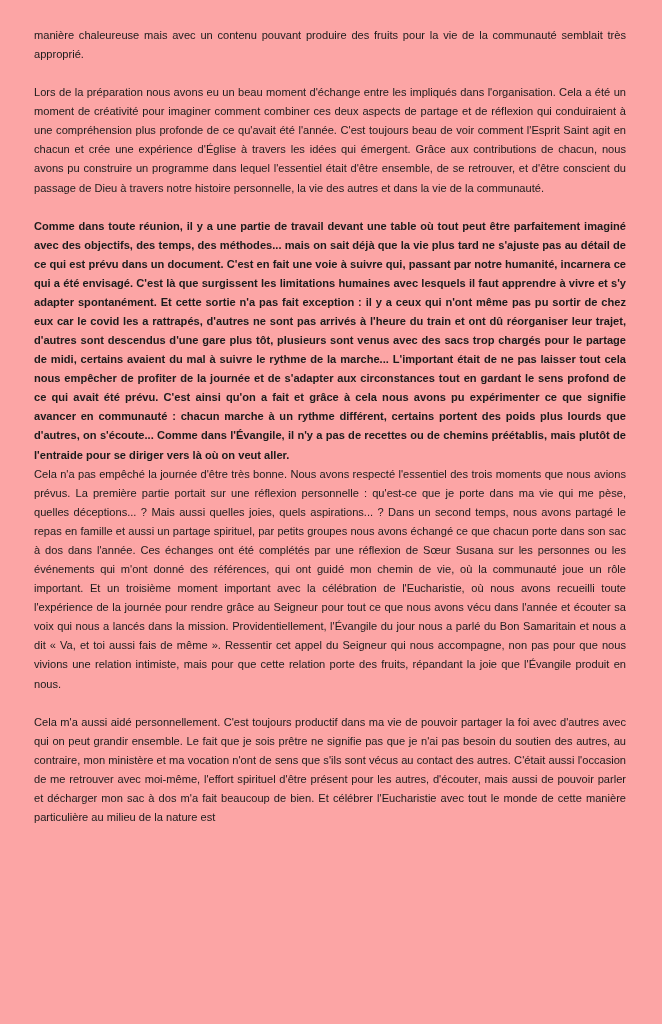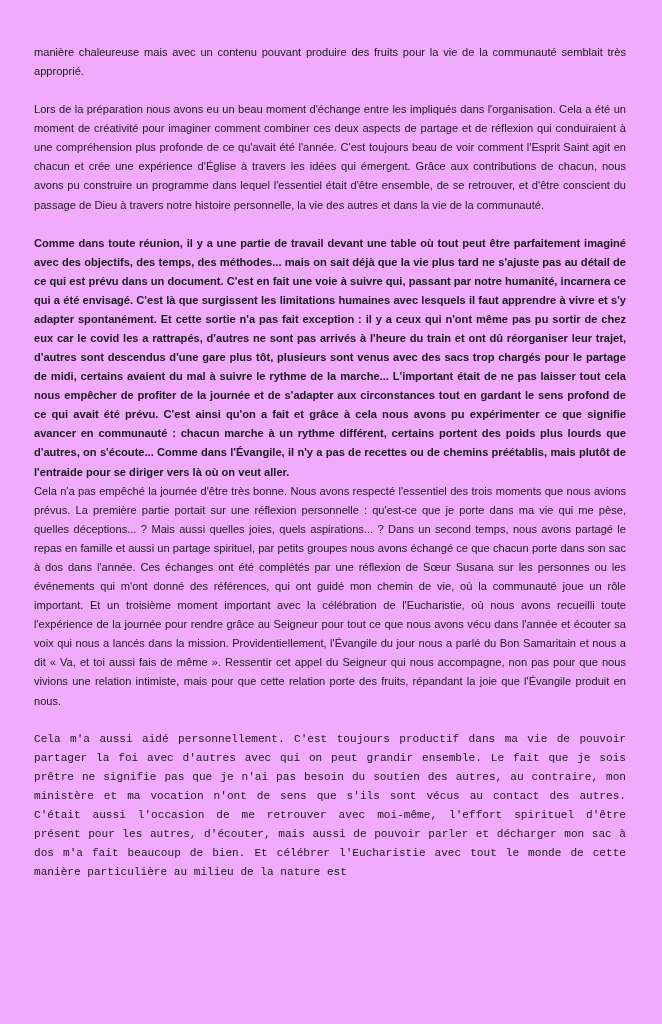--- a/index.html
+++ b/index.html
@@ -10,42 +10,41 @@
   body {
     width: 662px;
     height: 1024px;
     overflow: hidden;
     font-family: "Liberation Sans", sans-serif;
   }
   .page {
     box-sizing: border-box;
     width: 662px;
     height: 1024px;
-    padding: 43px 36px 0 34px;
-    background: #f0abfc;
+    padding: 26px 36px 0 34px;
+    background: #fca5a5;
   }
   .doc-body {
     font-size: 11.1px;
     line-height: 1.72;
     color: #1b1b1b;
     text-align: justify;
     text-justify: inter-word;
     hyphens: none;
   }
   p.para {
     margin: 0 0 19px 0;
     white-space: pre-wrap;
   }
   p.para.tight {
     margin-bottom: 0;
     font-weight: bold;
   }
   p.para:last-child {
     margin-bottom: 0;
-    font-family: Liberation Mono, monospace;
   }
 </style>
 </head>
 <body>
 
 <div class="page">
   <div class="doc-body">
     <p class="para">manière chaleureuse mais avec un contenu pouvant produire des fruits pour la vie de la communauté semblait très approprié.</p>
     <p class="para">Lors de la préparation nous avons eu un beau moment d'échange entre les impliqués dans l'organisation. Cela a été un moment de créativité pour imaginer comment combiner ces deux aspects de partage et de réflexion qui conduiraient à une compréhension plus profonde de ce qu'avait été l'année. C'est toujours beau de voir comment l'Esprit Saint agit en chacun et crée une expérience d'Église à travers les idées qui émergent. Grâce aux contributions de chacun, nous avons pu construire un programme dans lequel l'essentiel était d'être ensemble, de se retrouver, et d'être conscient du passage de Dieu à travers notre histoire personnelle, la vie des autres et dans la vie de la communauté.</p>
     <p class="para tight">Comme dans toute réunion, il y a une partie de travail devant une table où tout peut être parfaitement imaginé avec des objectifs, des temps, des méthodes... mais on sait déjà que la vie plus tard ne s'ajuste pas au détail de ce qui est prévu dans un document. C'est en fait une voie à suivre qui, passant par notre humanité, incarnera ce qui a été envisagé. C'est là que surgissent les limitations humaines avec lesquels il faut apprendre à vivre et s'y adapter spontanément. Et cette sortie n'a pas fait exception : il y a ceux qui n'ont même pas pu sortir de chez eux car le covid les a rattrapés, d'autres ne sont pas arrivés à l'heure du train et ont dû réorganiser leur trajet, d'autres sont descendus d'une gare plus tôt, plusieurs sont venus avec des sacs trop chargés pour le partage de midi, certains avaient du mal à suivre le rythme de la marche... L'important était de ne pas laisser tout cela nous empêcher de profiter de la journée et de s'adapter aux circonstances tout en gardant le sens profond de ce qui avait été prévu. C'est ainsi qu'on a fait et grâce à cela nous avons pu expérimenter ce que signifie avancer en communauté : chacun marche à un rythme différent, certains portent des poids plus lourds que d'autres, on s'écoute... Comme dans l'Évangile, il n'y a pas de recettes ou de chemins préétablis, mais plutôt de l'entraide pour se diriger vers là où on veut aller.</p>

